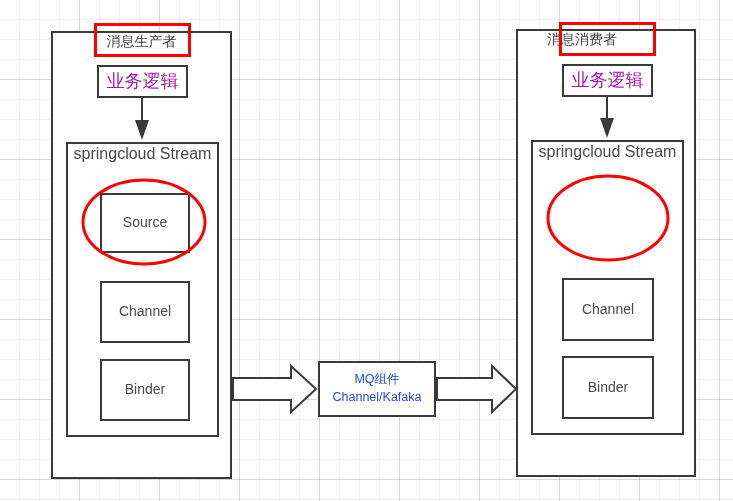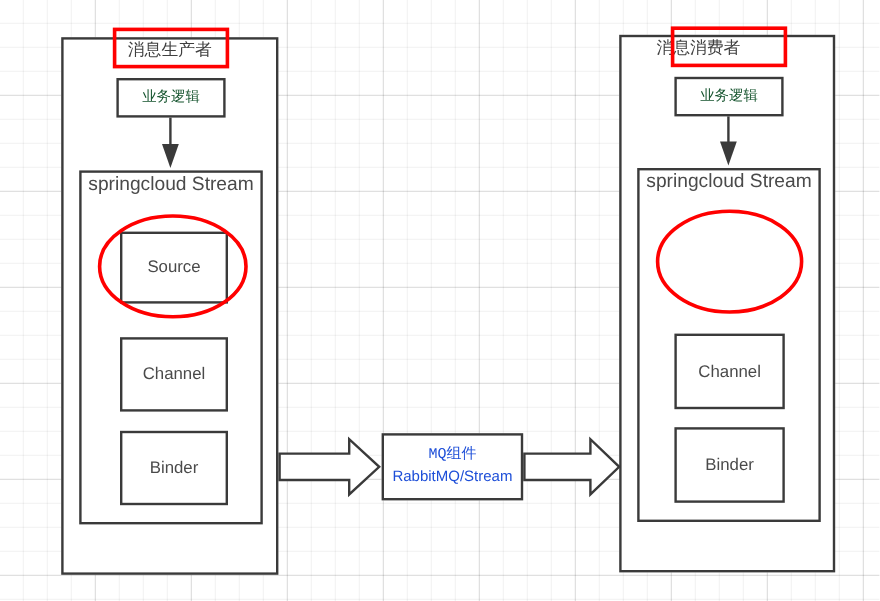--- a/index.html
+++ b/index.html
@@ -56,22 +56,22 @@
     font-size: 16px;
     color: #4a4a4a;
     white-space: nowrap;
   }
   .leaf-label {
     font-size: 14px;
     color: #4a4a4a;
     white-space: nowrap;
   }
   .leaf-label-sm {
-    font-size: 12px;
-    color: #14532d;
+    font-size: 18px;
+    color: #a21caf;
     white-space: nowrap;
   }
   .mq-label {
     font-size: 12.5px;
     color: #1d4ed8;
     white-space: nowrap;
   }
   .redbox {
     position: absolute;
     box-sizing: border-box;
@@ -80,21 +80,21 @@
     pointer-events: none;
   }
   svg.overlay {
     position: absolute;
     left: 0;
     top: 0;
     width: 733px;
     height: 501px;
     pointer-events: none;
   }
-  .cjk { font-family: Liberation Mono, monospace; }
+  .cjk { font-family: Liberation Sans, sans-serif; }
 </style>
 </head>
 <body>
 
 <div id="canvas">
 
   <div class="box outer-container" style="left:51px; top:31px; width:181px; height:448px;"></div>
 
   <div class="container-title cjk" style="left:51px; top:33px; width:181px;">消息生产者</div>
 
@@ -138,21 +138,21 @@
   <div class="box" style="left:562px; top:278px; width:92px; height:63px;">
     <span class="leaf-label">Channel</span>
   </div>
 
   <div class="box" style="left:562px; top:356px; width:92px; height:63px;">
     <span class="leaf-label">Binder</span>
   </div>
 
   <div class="box" style="left:318px; top:361px; width:118px; height:56px; flex-direction:column; gap:2px;">
     <span class="mq-label cjk">MQ组件</span>
-    <span class="mq-label">RabbitMQ/Stream</span>
+    <span class="mq-label">Channel/Kafaka</span>
   </div>
 
   <svg class="overlay" viewBox="0 0 733 501" xmlns="http://www.w3.org/2000/svg">
 
     <g>
       <line x1="142" y1="98" x2="142" y2="126" stroke="#3a3a3a" stroke-width="2"></line>
       <polygon points="142,140 135,120 149,120" fill="#3a3a3a"></polygon>
     </g>
 
     <g>

